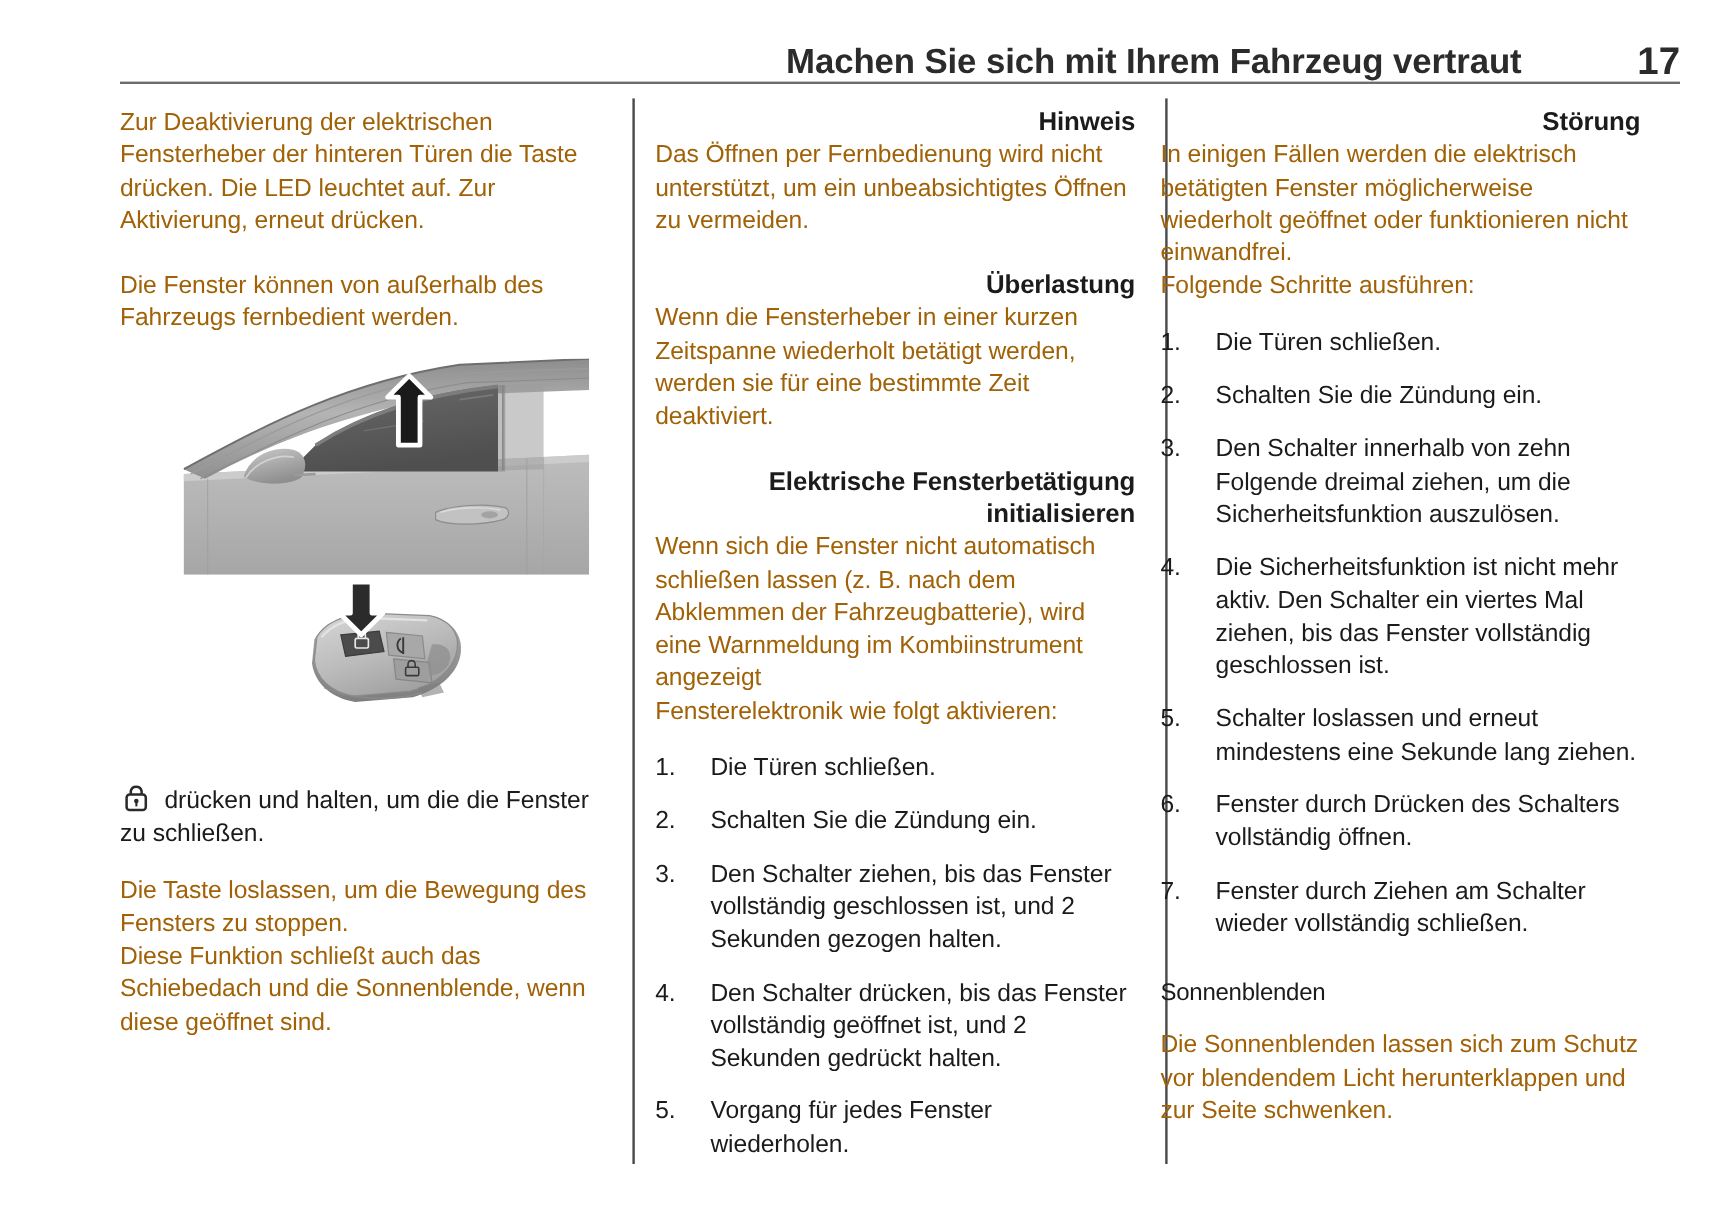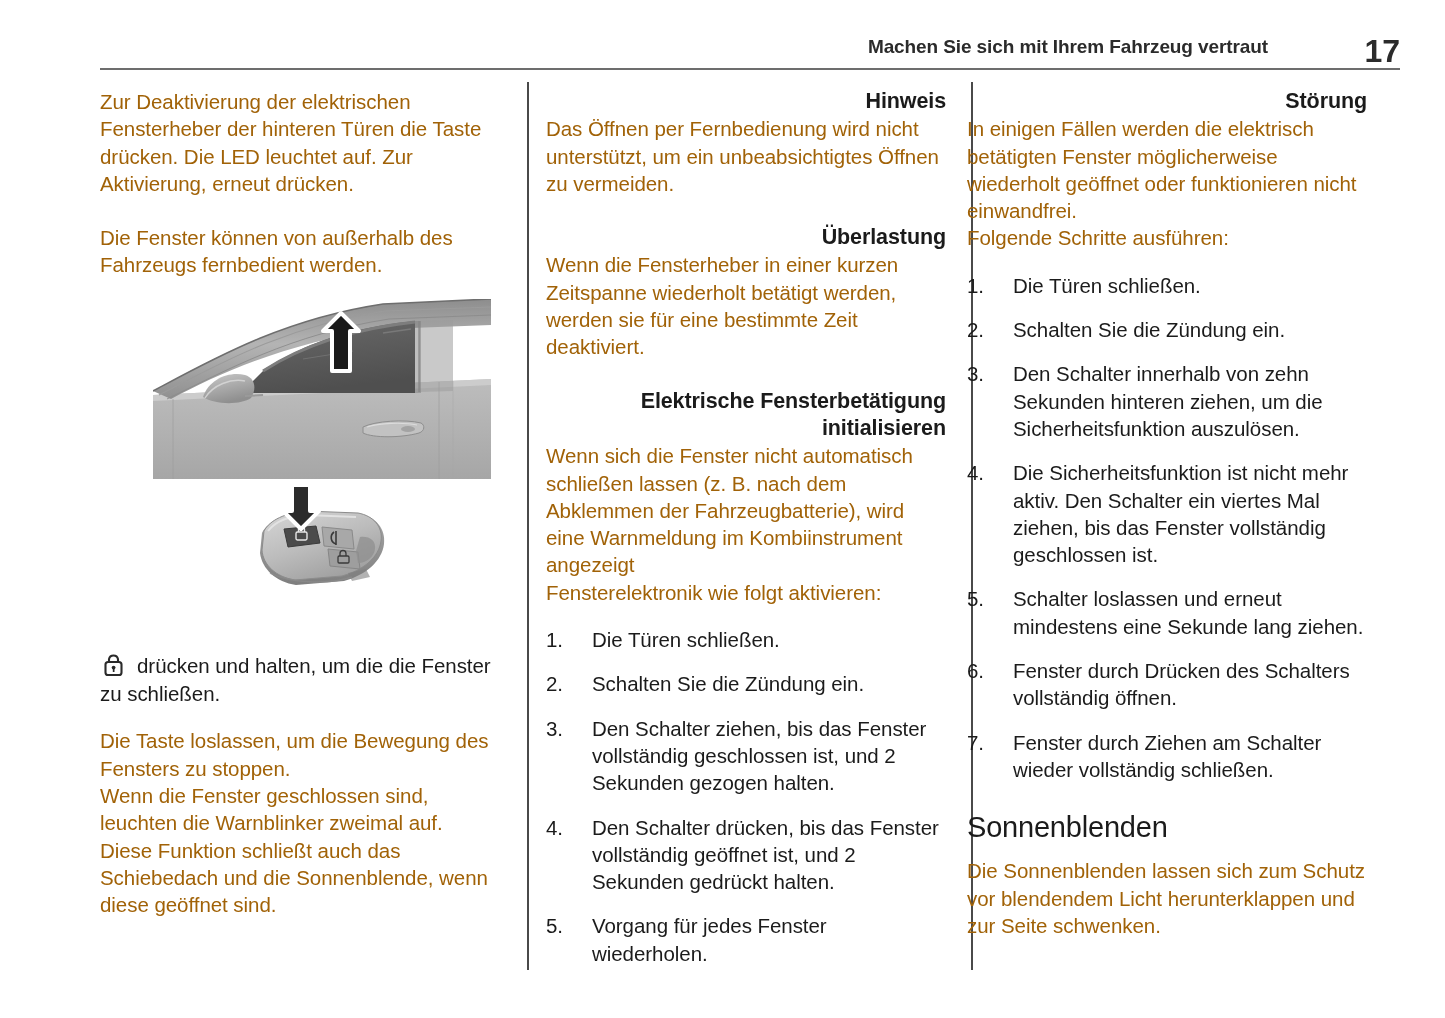--- a/index.html
+++ b/index.html
@@ -21,21 +21,21 @@
     position: absolute;
     left: 100px;
     top: 36px;
     width: 1300px;
     height: 34px;
   }
   .header-title {
     position: absolute;
     right: 132px;
     top: 0;
-    font-size: 19px;
+    font-size: 29px;
     font-weight: bold;
     letter-spacing: -0.1px;
     white-space: nowrap;
     color: #2b2b2b;
   }
   .header-pagenum {
     position: absolute;
     right: 0px;
     top: -3px;
     font-size: 32px;
@@ -91,21 +91,21 @@
     margin: 0;
     font-size: 21.5px;
     font-weight: bold;
     line-height: 27.3px;
     color: #1b1b1b;
     letter-spacing: -0.1px;
     text-align: right;
   }
   h2.section-head {
     margin: 0;
-    font-size: 29px;
+    font-size: 20px;
     font-weight: normal;
     line-height: 34px;
     color: #1b1b1b;
     letter-spacing: -0.2px;
   }
   .gap-lg { height: 27px; }
   .gap-md { height: 20px; }
   .gap-sm { height: 13px; }
 
   
@@ -311,21 +311,20 @@
       <svg class="lock-icon" viewBox="0 0 27 28">
         <rect x="1" y="1" width="25" height="26" fill="#ffffff"></rect>
         <rect x="5.5" y="11" width="16" height="13" rx="2.6" fill="none" stroke="#2a2a2a" stroke-width="2.1"></rect>
         <path d="M9 11 L9 8.2 A4.6 4.6 0 0 1 18 8.2 L18 11" fill="none" stroke="#2a2a2a" stroke-width="2.1"></path>
         <circle cx="13.6" cy="16.6" r="1.9" fill="#2a2a2a"></circle>
         <rect x="12.8" y="16.6" width="1.7" height="4.4" fill="#2a2a2a"></rect>
       </svg><span>drücken und halten, um die die Fenster zu schließen.</span>
     </p>
 
     <p class="body-text">Die Taste loslassen, um die Bewegung des Fensters zu stoppen.</p>
-    <p class="body-text">Wenn die Fenster geschlossen sind, leuchten die Warnblinker zweimal auf.</p>
     <p class="body-text">Diese Funktion schließt auch das Schiebedach und die Sonnenblende, wenn diese geöffnet sind.</p>
   </div>
 
   <div class="col col-2">
 
     <h2 class="sub-head">Hinweis</h2>
     <p class="body-text">Das Öffnen per Fernbedienung wird nicht unterstützt, um ein unbeabsichtigtes Öffnen zu vermeiden.</p>
 
     <div class="gap-lg"></div>
 
@@ -376,21 +375,21 @@
       <li>
         <span class="num">1.</span>
         <span>Die Türen schließen.</span>
       </li>
       <li>
         <span class="num">2.</span>
         <span>Schalten Sie die Zündung ein.</span>
       </li>
       <li>
         <span class="num">3.</span>
-        <span>Den Schalter innerhalb von zehn Sekunden hinteren ziehen, um die Sicherheitsfunktion auszulösen.</span>
+        <span>Den Schalter innerhalb von zehn Folgende dreimal ziehen, um die Sicherheitsfunktion auszulösen.</span>
       </li>
       <li>
         <span class="num">4.</span>
         <span>Die Sicherheitsfunktion ist nicht mehr aktiv. Den Schalter ein viertes Mal ziehen, bis das Fenster vollständig geschlossen ist.</span>
       </li>
       <li>
         <span class="num">5.</span>
         <span>Schalter loslassen und erneut mindestens eine Sekunde lang ziehen.</span>
       </li>
       <li>

